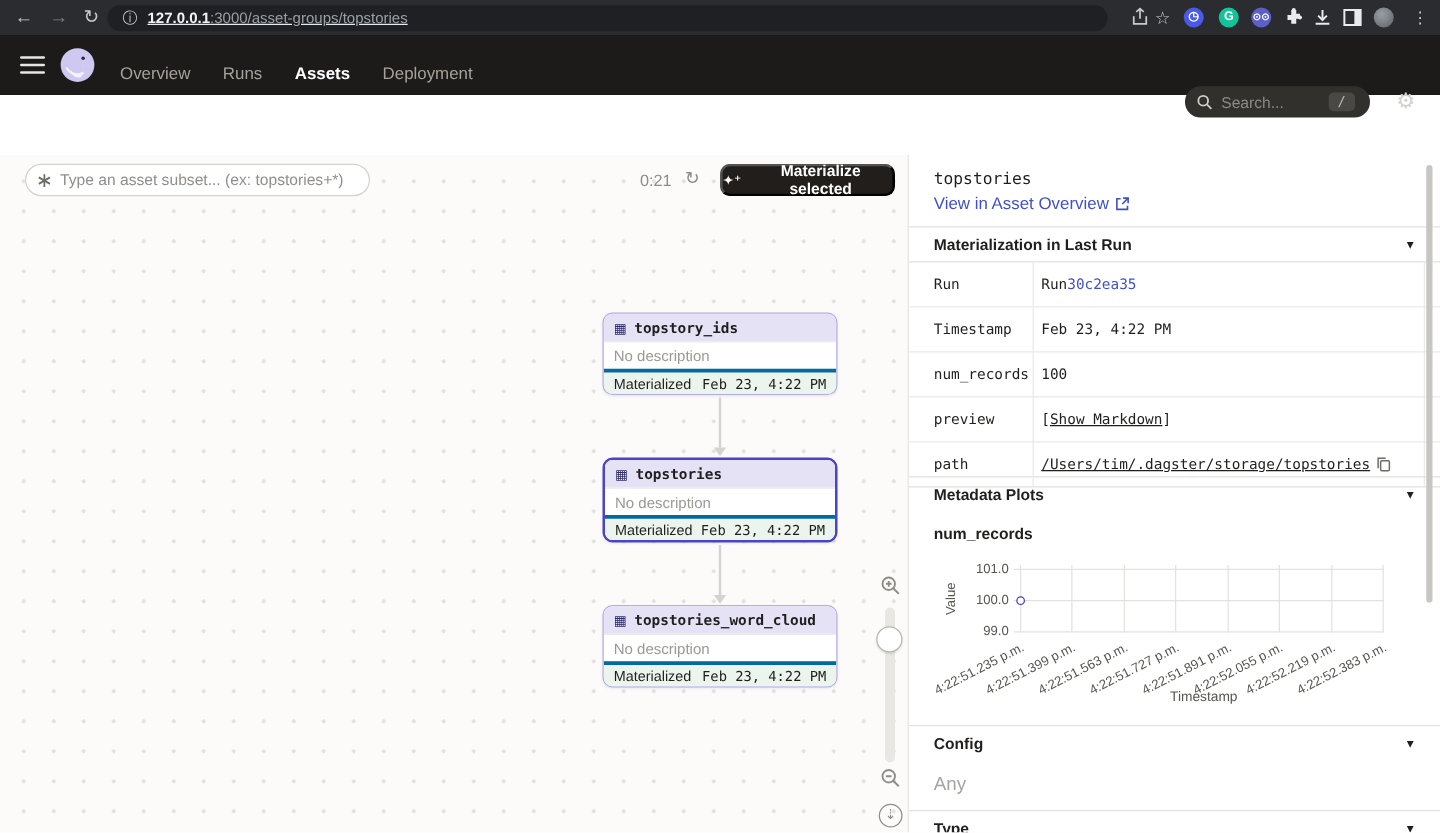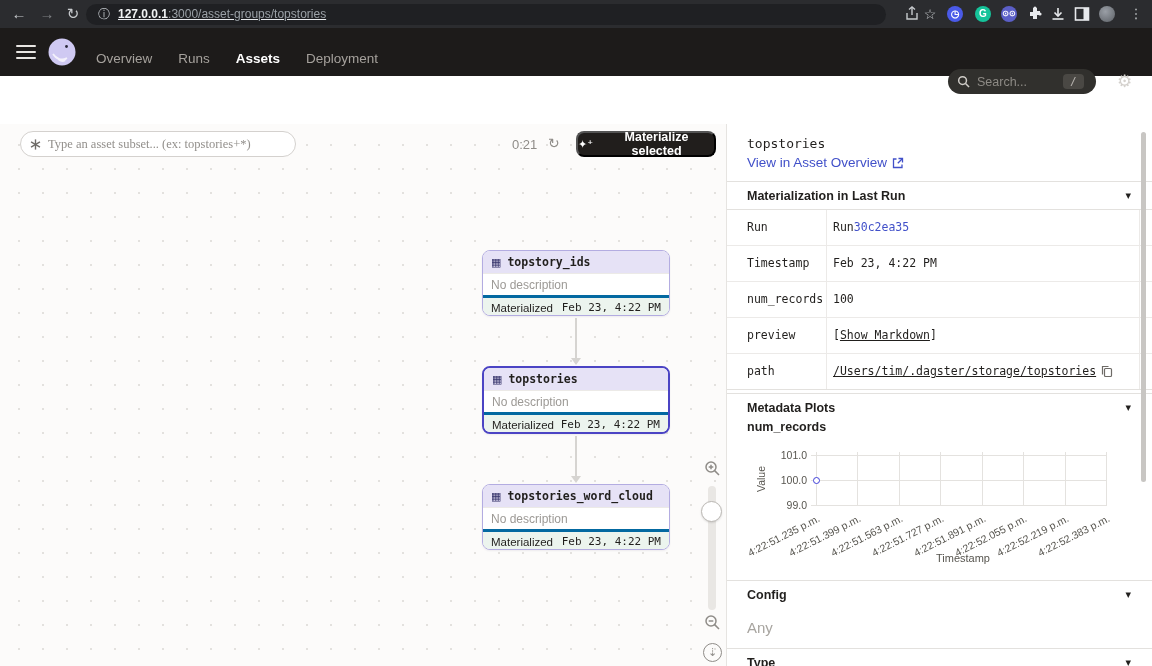--- a/index.html
+++ b/index.html
@@ -50,21 +50,21 @@
                 padding:0 12px; font-size:13px; color:#211f1d; }
   .reload-btn .ric { font-family:"DejaVu Sans",sans-serif; font-size:13px; }
 
   
   .graph { position:absolute; left:0; top:124px; width:726px; height:542px; background:#fcfbfa;
            background-image:radial-gradient(circle, #e3e1de 1.3px, transparent 1.4px);
            background-size:24px 24px; background-position:7px 9px; overflow:hidden; }
   .filter { position:absolute; left:20px; top:7px; width:276px; height:26px; border:1px solid #d4d1ce;
             border-radius:14px; background:#fff; display:flex; align-items:center; padding:0 8px; }
   .filter input { border:0; outline:none; font-size:12.5px; color:#6d28d9; width:230px; margin-left:6px;
-                  background:transparent; font-family:Liberation Serif, serif; }
+                  background:transparent; font-family:Liberation Sans, sans-serif; }
   .filter input::placeholder { color:#928f8b; }
   .timer { position:absolute; left:512px; top:13px; width:34px; font-size:13px; color:#8f8c88; }
   .tb-refresh { position:absolute; left:548px; top:11px; color:#8f8c88; font-size:14px;
                 font-family:"DejaVu Sans",sans-serif; }
   .mat-btn { position:absolute; left:576px; top:7px; width:140px; height:26px; background:#211e1c;
              border-radius:8px; color:#fff; display:flex; align-items:center; justify-content:center;
              gap:6px; font-size:12.5px; font-weight:600; }
   .mat-btn .spark { font-size:11px; font-family:"DejaVu Sans",sans-serif; }
 
   .node { position:absolute; left:482px; width:188px; height:66px; background:#fff; border:1px solid #b3ace1;
@@ -363,21 +363,21 @@
           <svg width="12" height="13" viewBox="0 0 12 13" style="margin-left:5px;">
               <g stroke="#6e6b67" stroke-width="1.2" fill="none">
                 <rect x="3.5" y="3.5" width="7" height="8" rx="1"></rect>
                 <path d="M1.5 9.5v-8h6"></path>
               </g>
             </svg>
         </span>
       </div>
     </div>
 
-    <div class="band" style="top:269px;gap:40px;">
+    <div class="band" style="top:257px;gap:40px;">
       <span class="btxt">Metadata Plots</span>
       <span class="caret">▾</span>
     </div>
     <div class="plot-title">num_records</div>
 
     <div class="ylabel-rot">Value</div>
     <div class="ylab" style="left:40px; top:325px;">101.0</div>
     <div class="ylab" style="left:40px; top:350px;">100.0</div>
     <div class="ylab" style="left:40px; top:375px;">99.0</div>
     <div class="plot">

